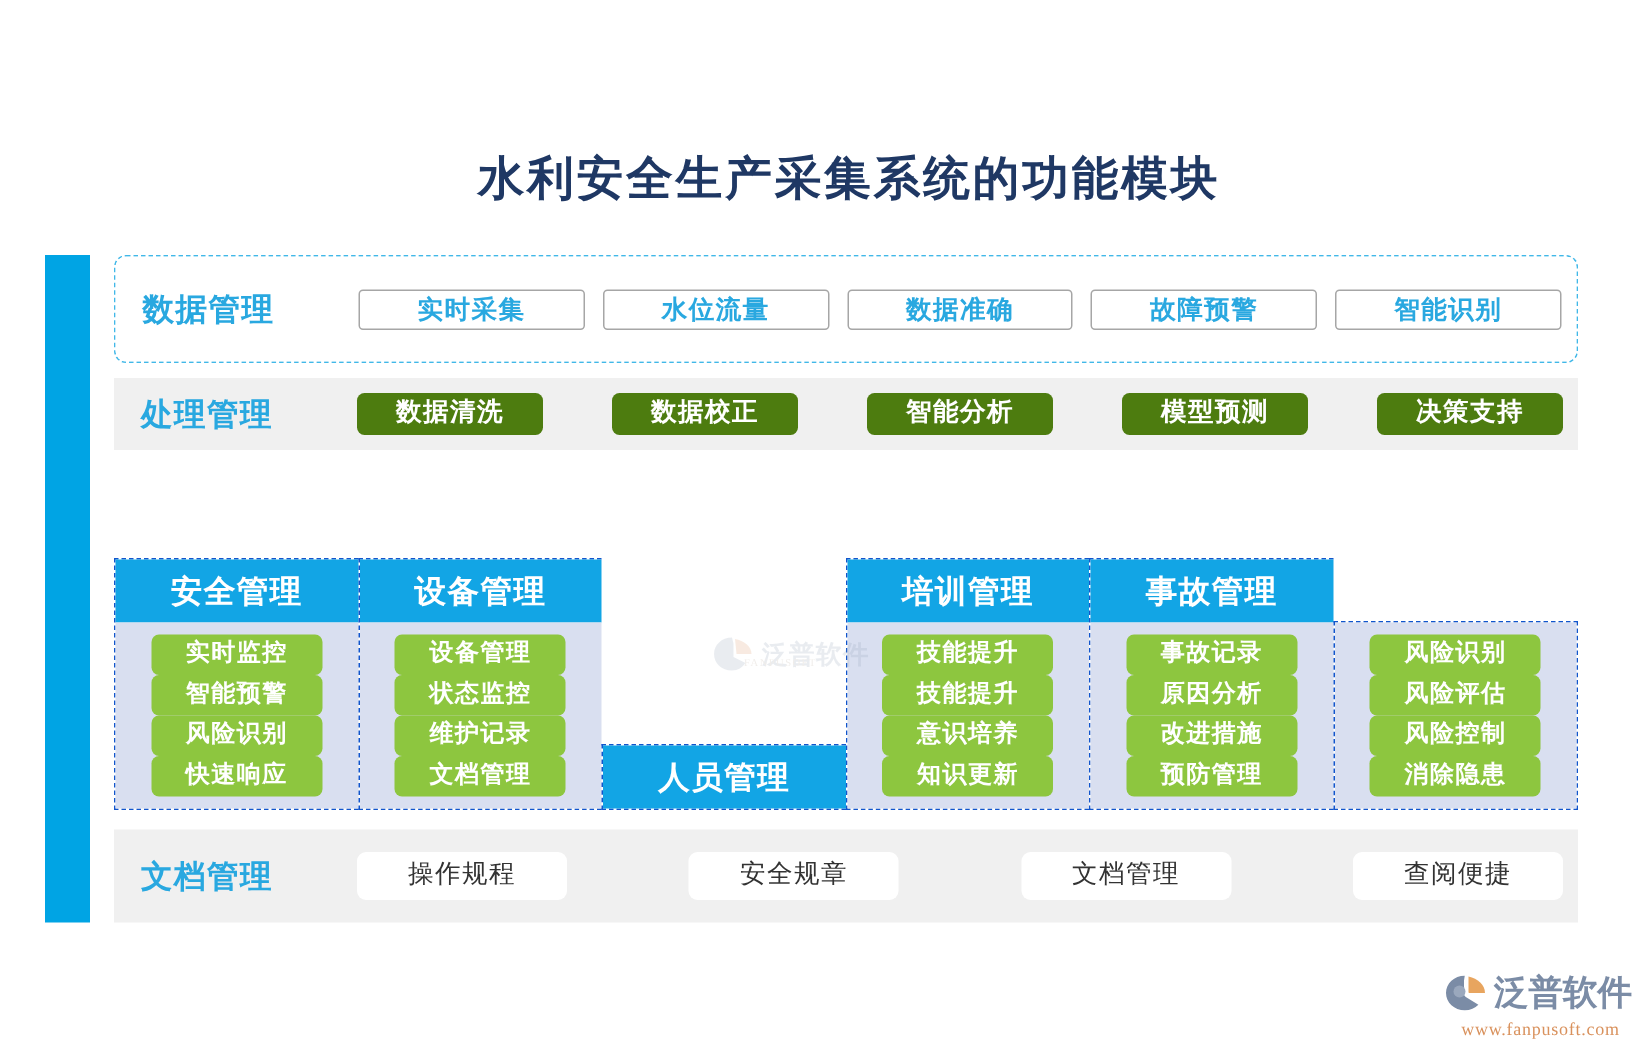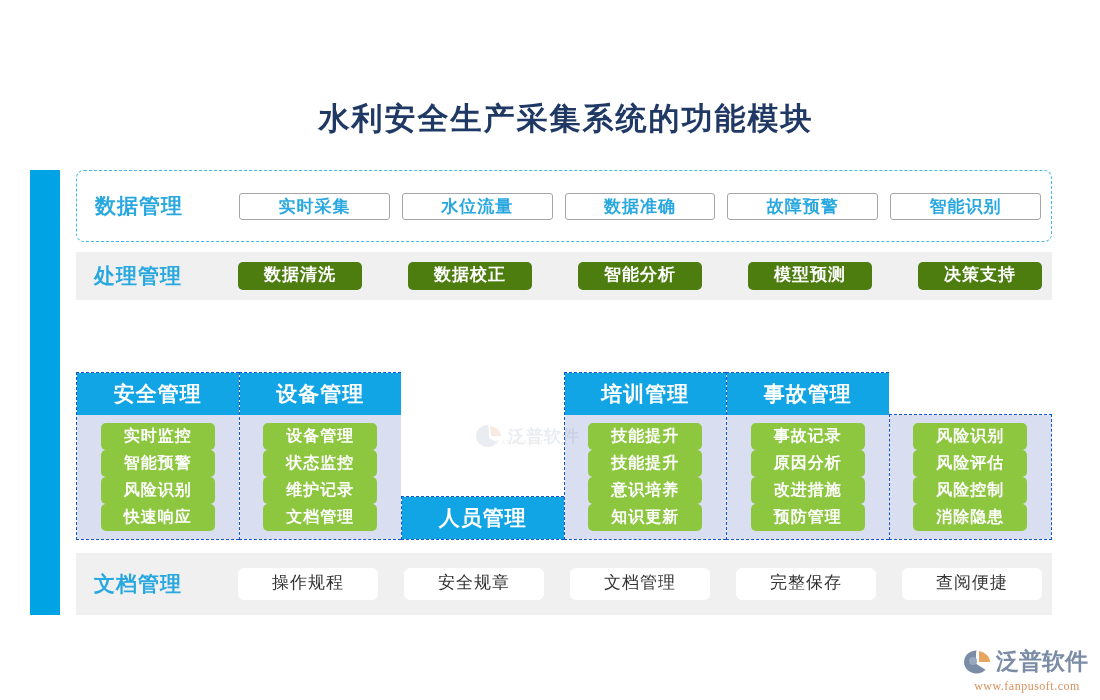--- a/index.html
+++ b/index.html
@@ -364,21 +364,20 @@
     </div>
 
   </div>
 
   <div class="doc-row">
     <div class="row-label">文档管理</div>
     <div class="doc-items">
       <div class="doc-chip">操作规程</div>
       <div class="doc-chip">安全规章</div>
       <div class="doc-chip">文档管理</div>
-      <div class="doc-chip">完整保存</div>
       <div class="doc-chip">查阅便捷</div>
     </div>
   </div>
 
   <div class="watermark">
     <svg class="logo-mark" viewBox="0 0 30 28">
       <path d="M14 3 C7 3 2 8 2 14 C2 20 7 25 14 25 C18 25 21 23 23 20 L15 16 L15 7 Z" fill="#8a9ab0"></path>
       <path d="M16 4 C22 5 27 9 27 14 L17 14 Z" fill="#d9915c"></path>
     </svg>
     <span class="wm-text">泛普软件</span>

